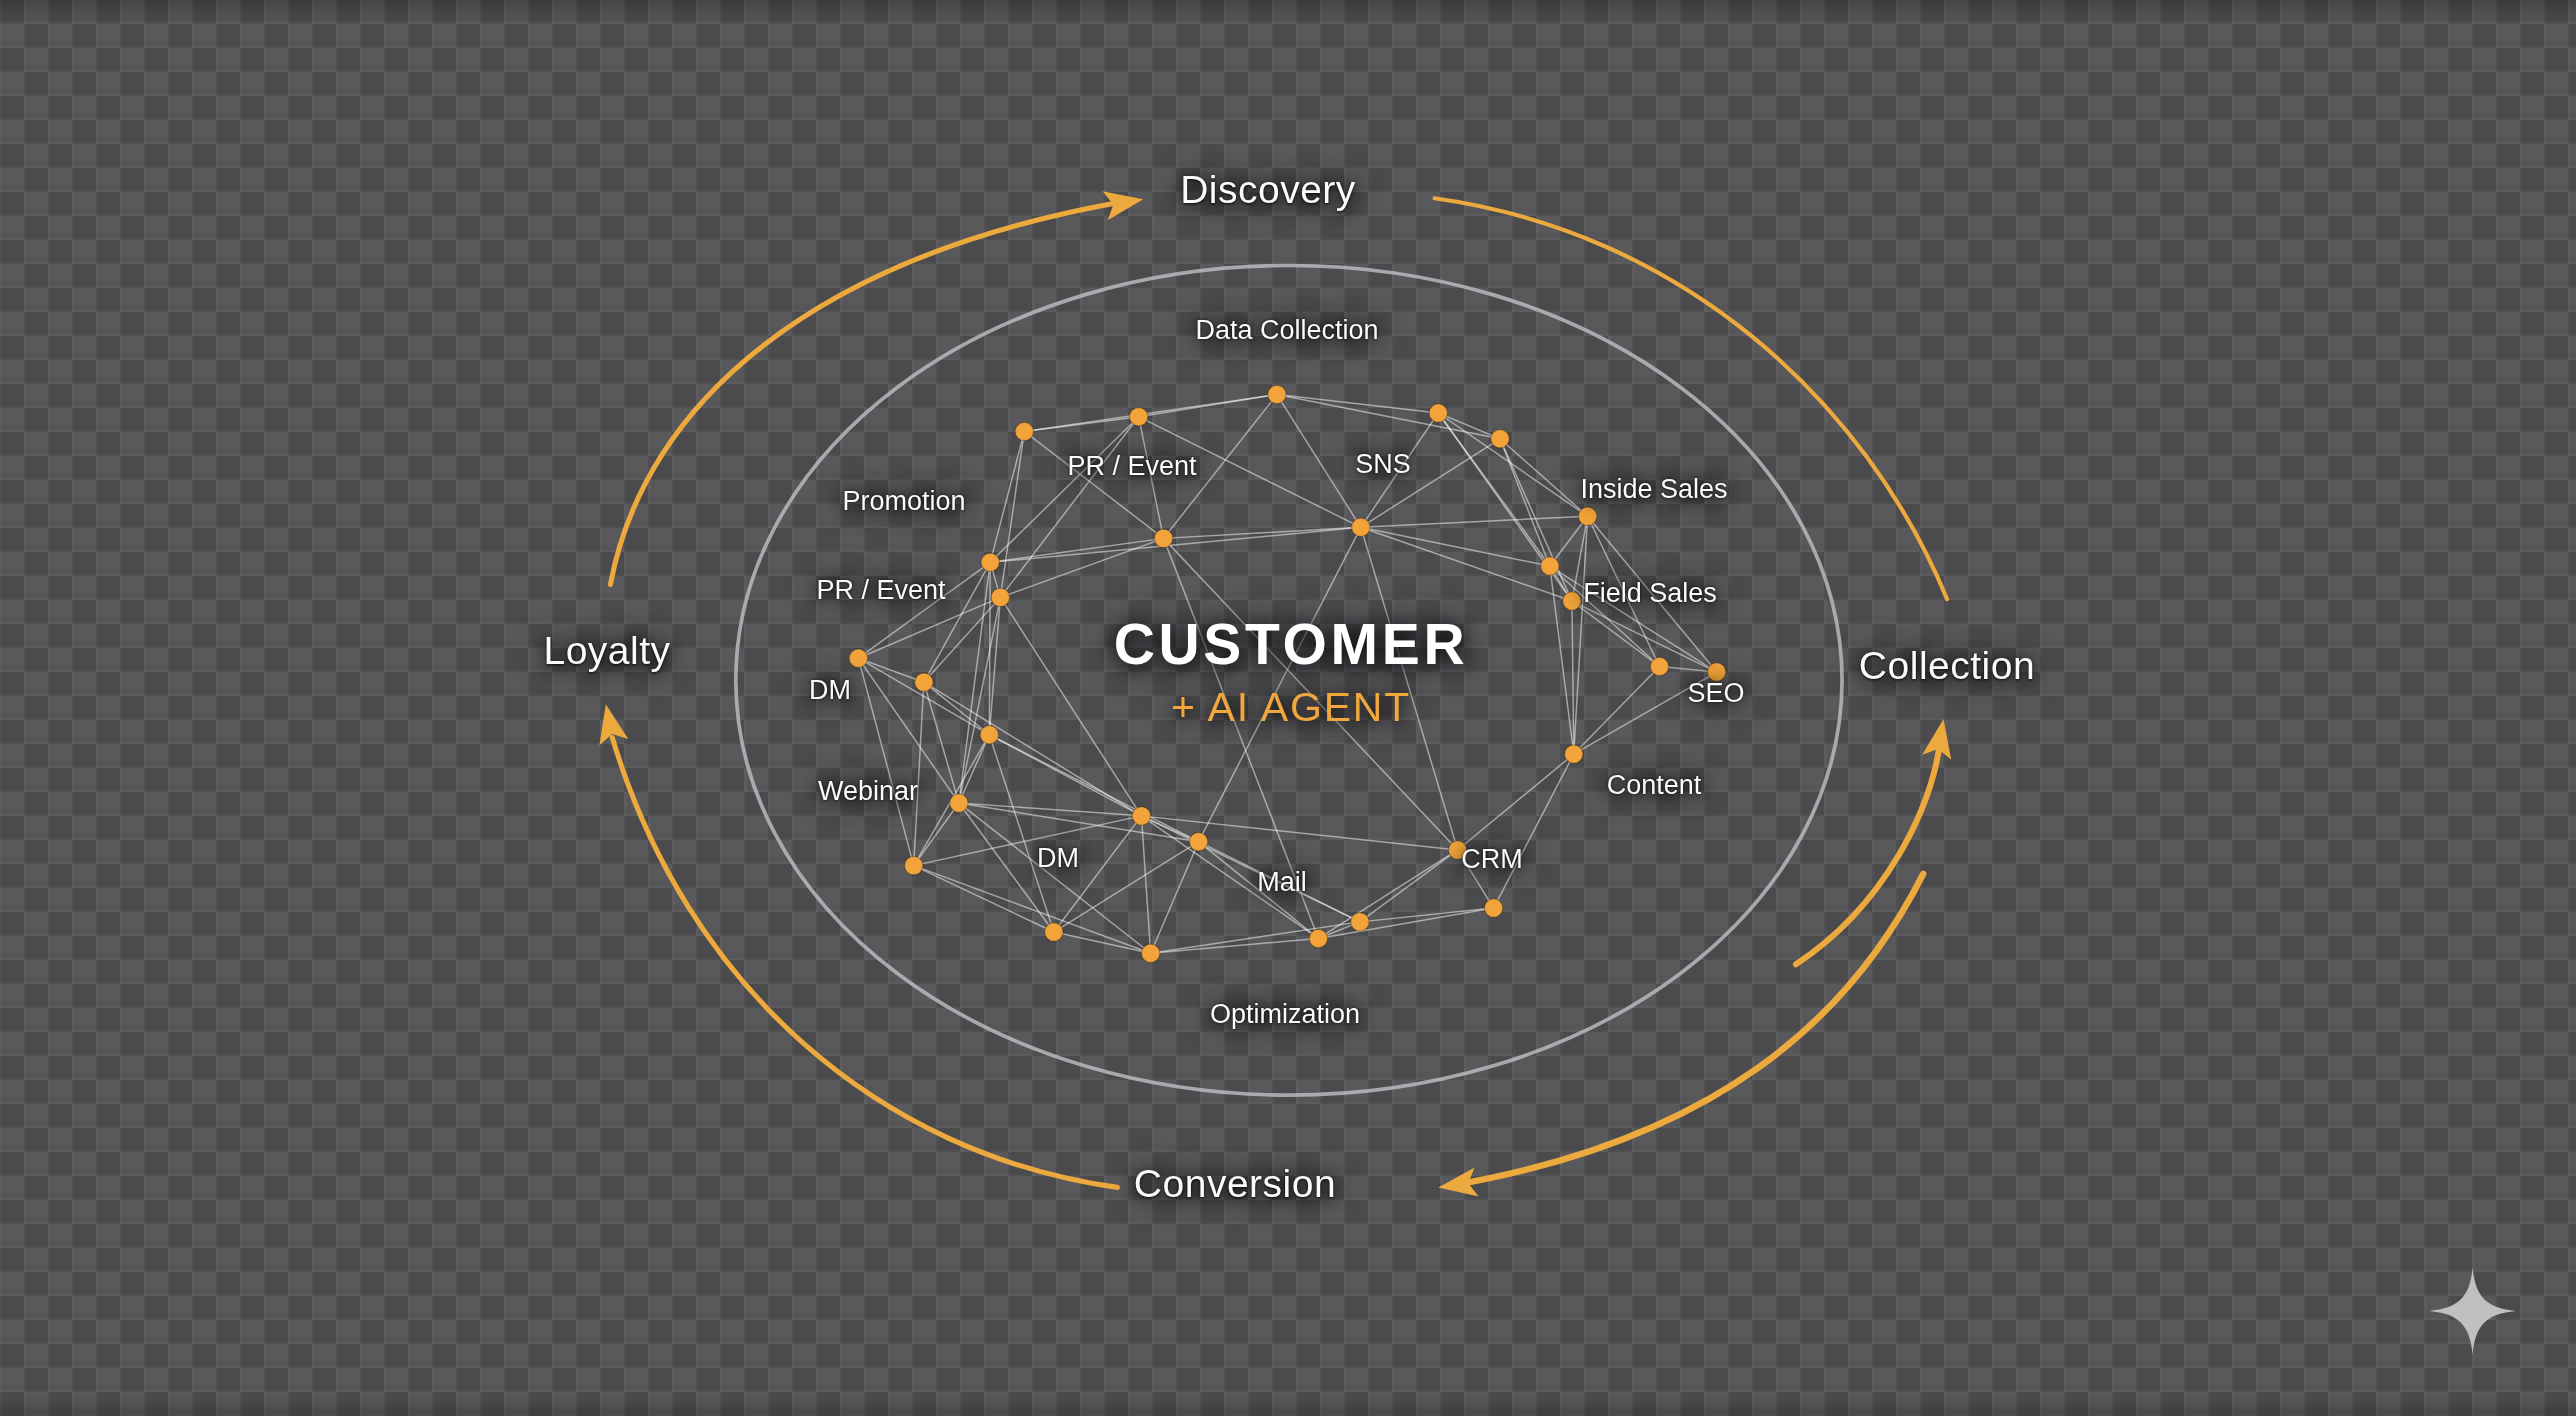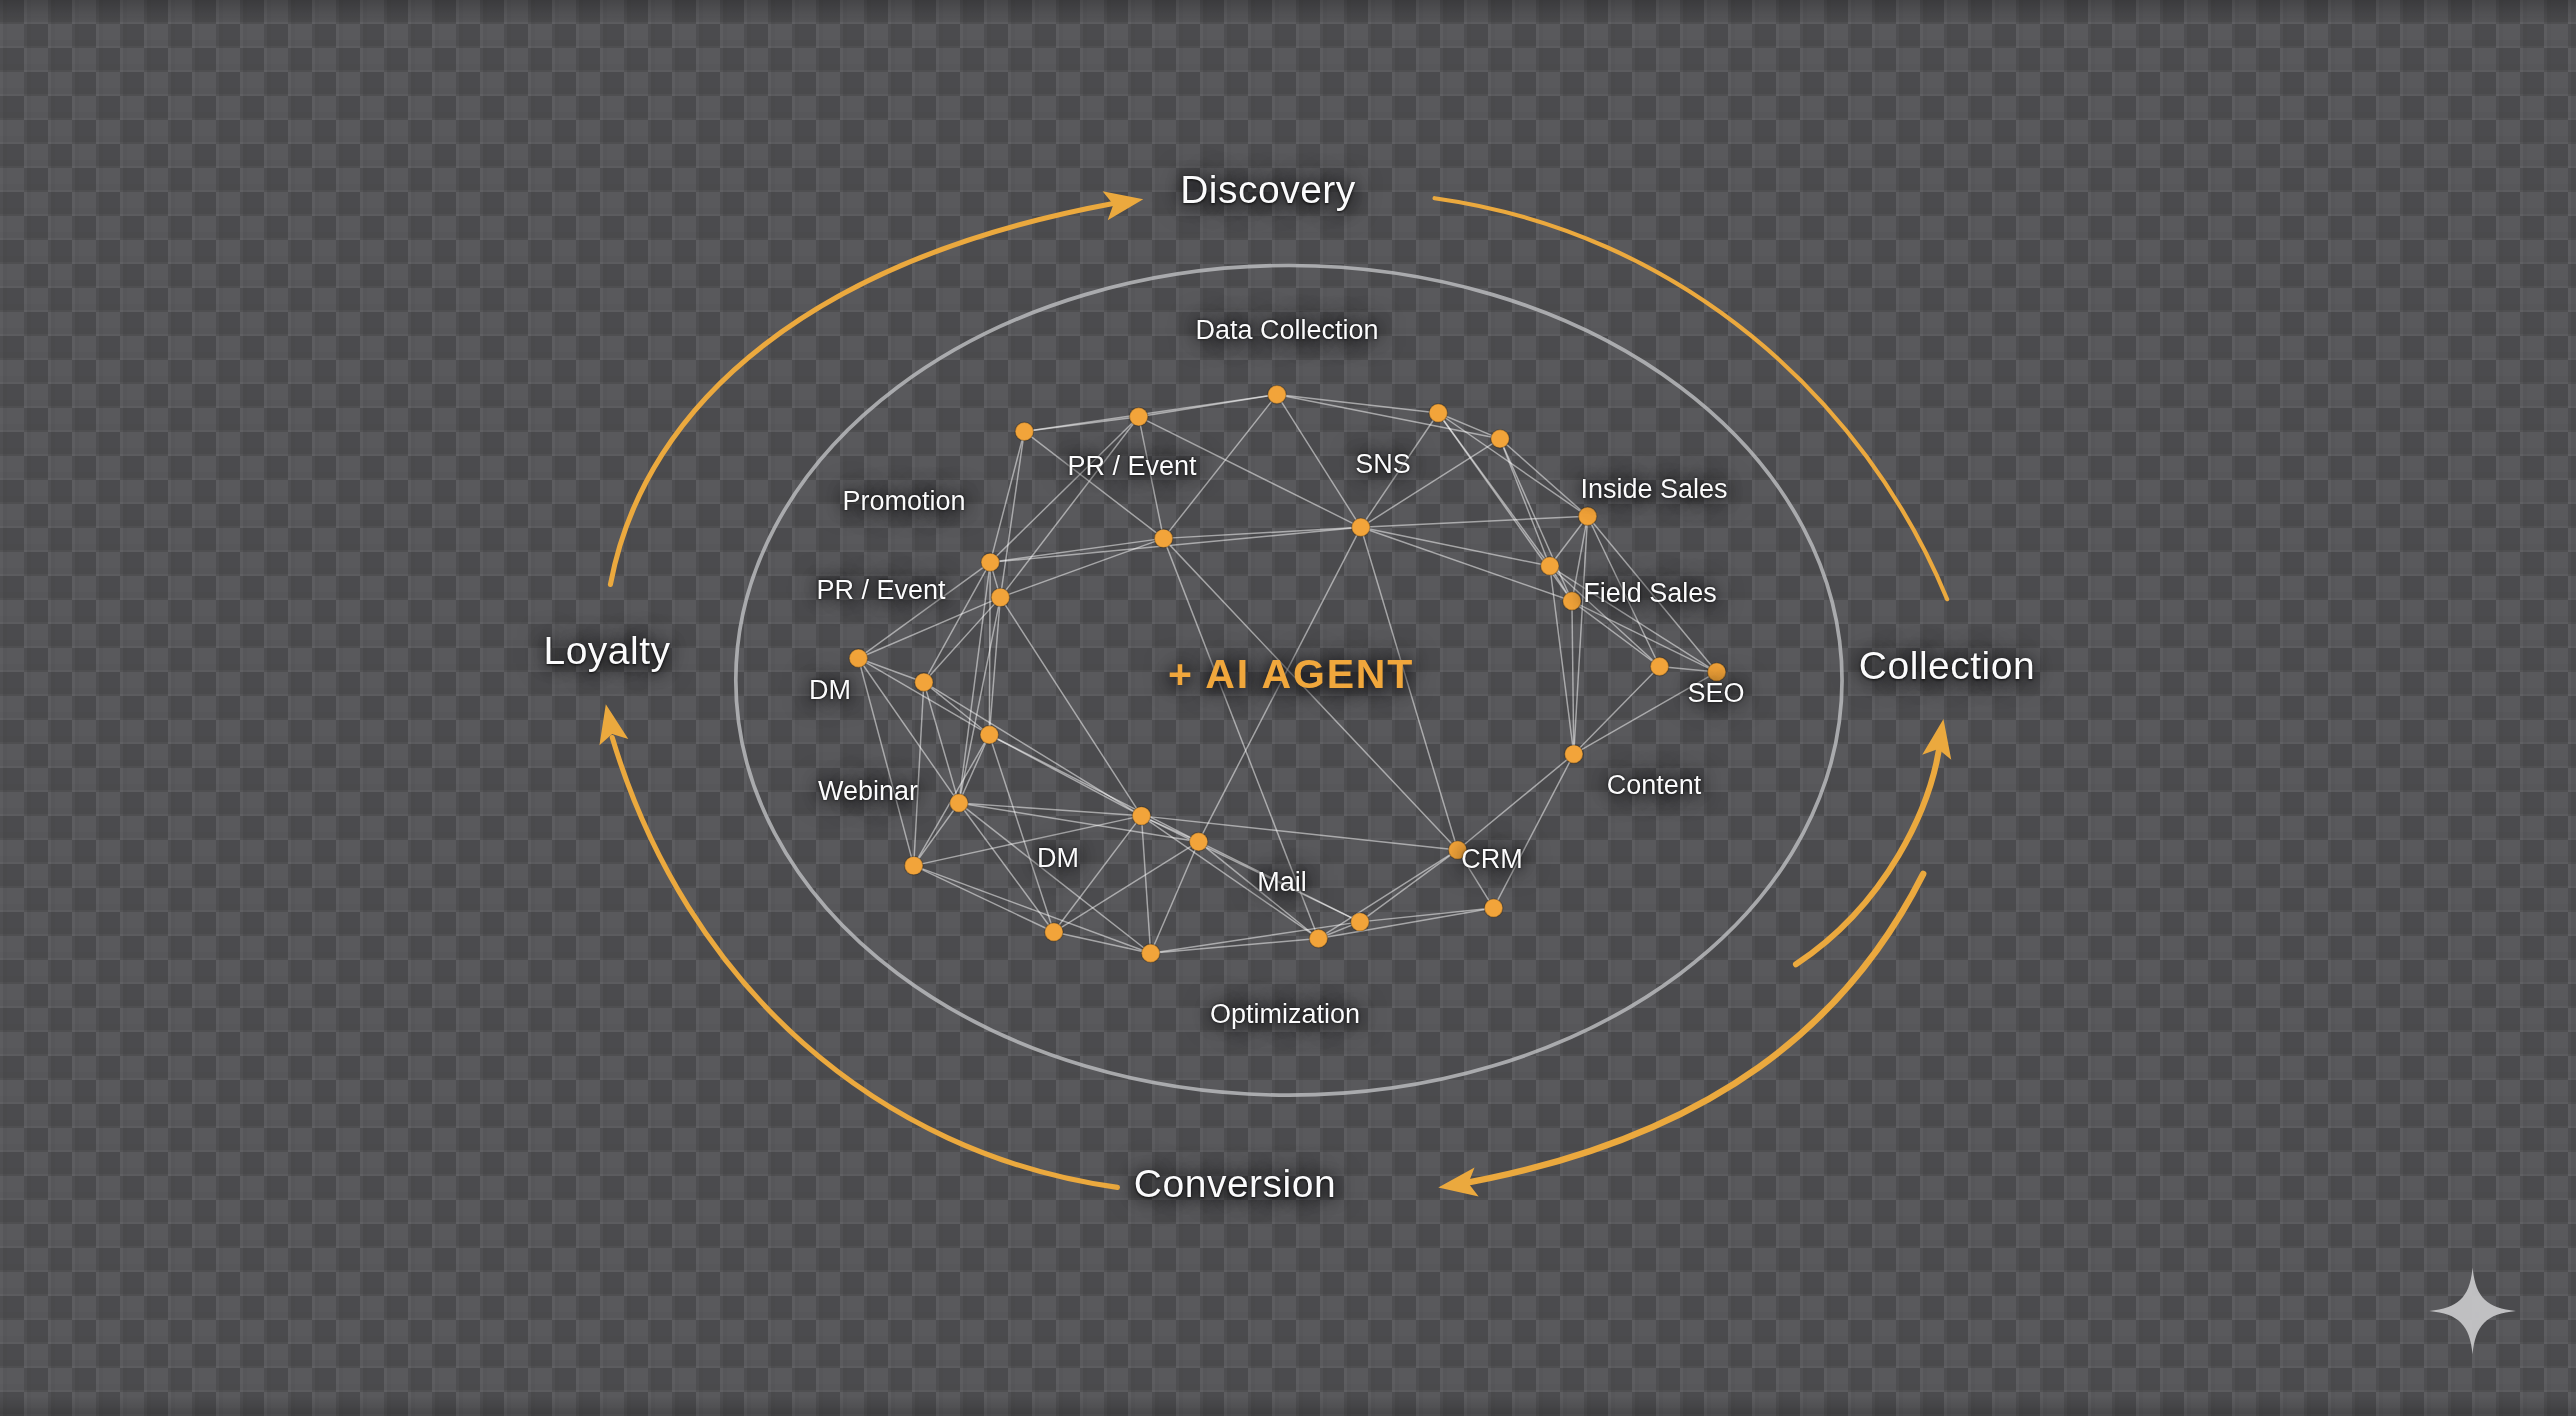--- a/index.html
+++ b/index.html
@@ -18,21 +18,21 @@
                linear-gradient(0deg, rgba(0,0,0,0.18), rgba(0,0,0,0) 20px);}
   svg.diagram{position:absolute;left:0;top:0;width:2576px;height:1416px;}
   #labels{position:absolute;inset:0;}
   .lbl{position:absolute;transform:translate(-50%,-50%);color:#fbfbfc;white-space:nowrap;
        text-shadow:0 1.8px 14.8px rgba(8,8,10,0.95), 0 0 28px rgba(8,8,10,0.75), 0 0.9px 2.8px rgba(0,0,0,0.8);}
   .stage{font-size:39px;letter-spacing:0.5px;font-weight:400;}
   .channel{font-size:27px;font-weight:400;}
   .center-block{position:absolute;transform:translate(-50%,-50%);text-align:center;}
   .center-block .l1{font-size:57px;font-weight:700;letter-spacing:3.7px;color:#ffffff;
        text-shadow:0 2.8px 16.6px rgba(5,5,8,0.95), 0 0 31px rgba(5,5,8,0.7);}
-  .center-block .l2{font-size:41px;font-weight:700;letter-spacing:1.8px;margin-top:7.4px;color:#F0A73C;
+  .center-block .l2{font-size:41px;font-weight:400;letter-spacing:1.8px;margin-top:7.4px;color:#F0A73C;
        text-shadow:0 2.8px 14.8px rgba(5,5,8,0.95), 0 0 28px rgba(5,5,8,0.7);}
 </style>
 </head>
 <body>
 
 <div class="canvas">
   <div class="edge-shade"></div>
   <svg class="diagram" viewBox="0 0 2794 1536" xmlns="http://www.w3.org/2000/svg">
     <g id="g-ring">
         <ellipse cx="1398" cy="738" rx="600" ry="450" fill="none" stroke="#c2c3c5" stroke-width="4" opacity="0.78"></ellipse>
@@ -190,20 +190,21 @@
           <path d="M 1212 1288 C 952 1252 744 1068 664 800" fill="none" stroke="#EBA93E" stroke-width="5.5" stroke-linecap="round"></path>
           <path d="M0 0 L-42 16 L-33 0 L-42 -16 Z" fill="#EBA93E" transform="translate(657,764) rotate(-102)"></path>
         </g>
       </g>
     <g id="g-sparkle">
         <path d="M0 -47 C 3.055 -15.040000000000001 15.040000000000001 -3.055 47 0 C 15.040000000000001 3.055 3.055 15.040000000000001 0 47 C -3.055 15.040000000000001 -15.040000000000001 3.055 -47 0 C -15.040000000000001 -3.055 -3.055 -15.040000000000001 0 -47 Z" transform="translate(2682,1422)" fill="#c9c9cb" opacity="0.92"></path>
       </g>
   </svg>
   <div id="labels">
     <div class="center-block" id="center-block" style="left: 1291px; top: 671px;">
+      <div class="l1">CUSTOMER</div>
       <div class="l2">+ AI AGENT</div>
     </div>
   <div class="lbl stage" style="left: 1268px; top: 190px;">Discovery</div>
       <div class="lbl stage" style="left: 1947px; top: 666px;">Collection</div>
       <div class="lbl stage" style="left: 1235px; top: 1184px;">Conversion</div>
       <div class="lbl stage" style="left: 607px; top: 651px; text-align: center;">Loyalty</div>
       <div class="lbl channel" style="left: 1287px; top: 330px;">Data Collection</div>
       <div class="lbl channel" style="left: 1132px; top: 466px;">PR / Event</div>
       <div class="lbl channel" style="left: 1383px; top: 464px;">SNS</div>
       <div class="lbl channel" style="left: 1625px; top: 489px; margin-left: 29px;">Inside Sales</div>

